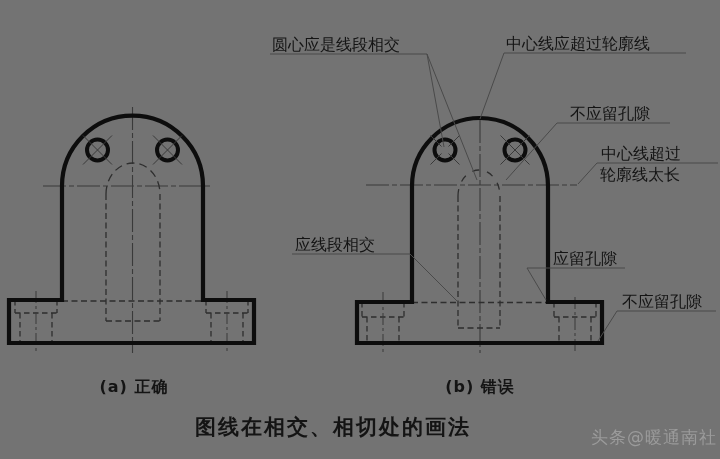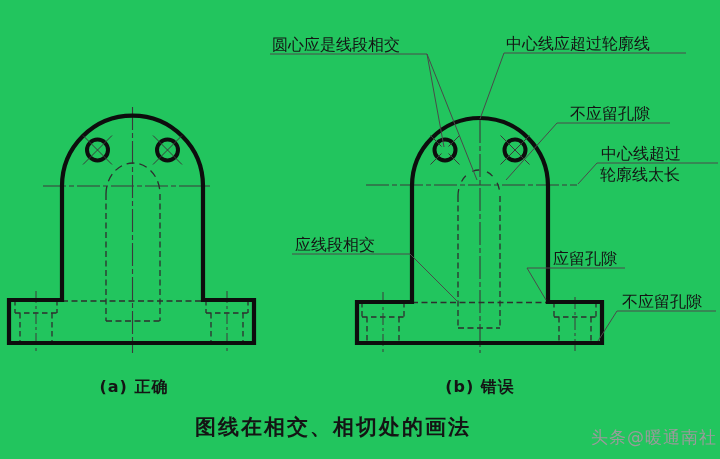--- a/index.html
+++ b/index.html
@@ -1,17 +1,17 @@
 <!DOCTYPE html>
 <html><head>
 <meta charset="utf-8">
 <style>
   html,body{margin:0;padding:0;background:#f2f2f2;}
   .page{
-    position:relative;width:720px;height:459px;background:#22c55e;
+    position:relative;width:720px;height:459px;background:#737373;
     font-family:"DejaVu Sans","Liberation Sans",sans-serif;
     overflow:hidden;
   }
   svg{display:block;}
   svg text{
     font-family:"DejaVu Sans","Liberation Sans",sans-serif;
     fill:#141414;
   }
   .callout{font-size:16px;}
   .caption{font-size:16px;font-weight:bold;letter-spacing:1px;}

